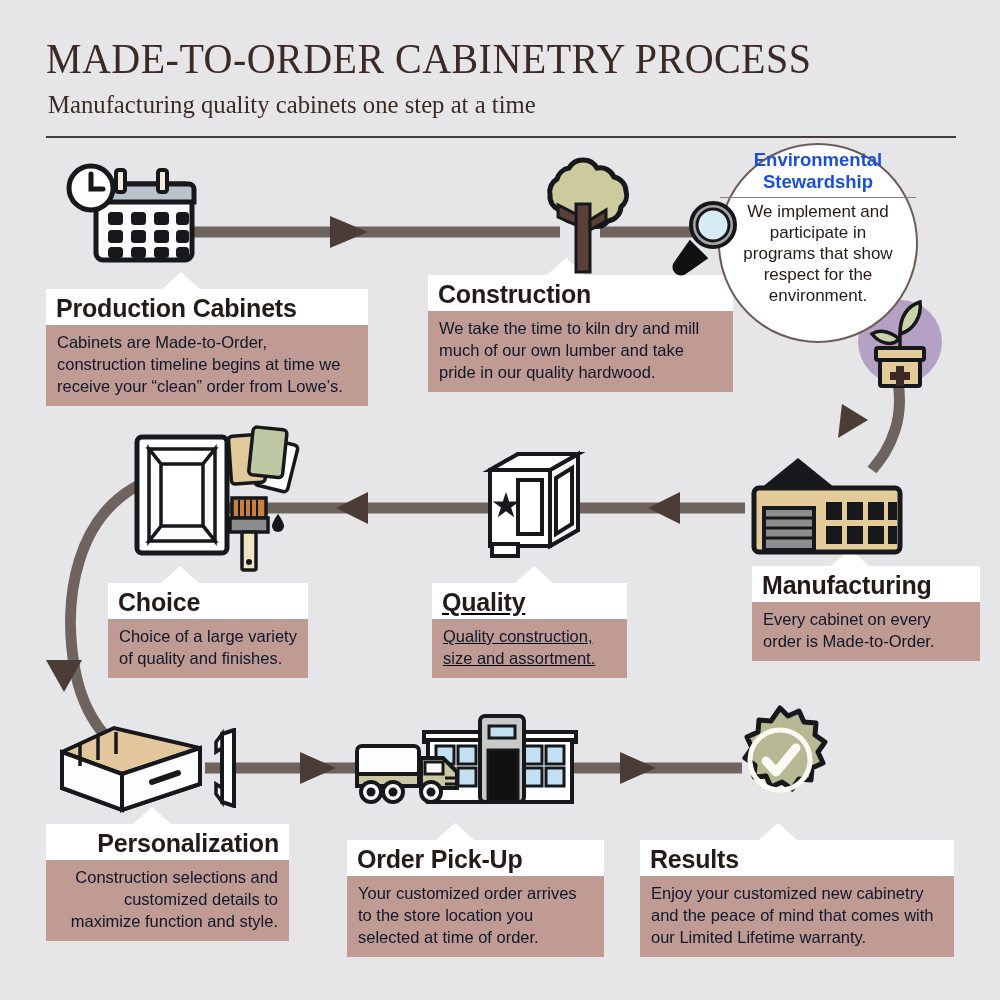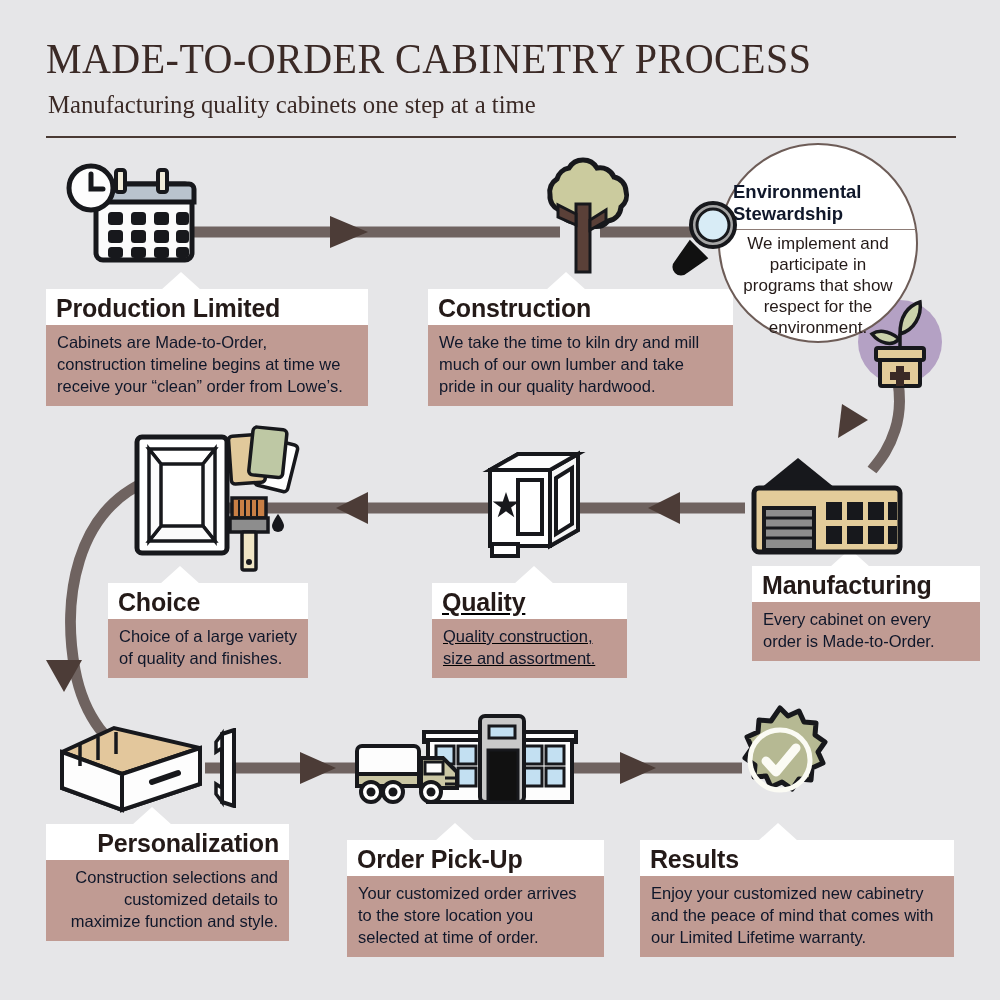--- a/index.html
+++ b/index.html
@@ -56,22 +56,22 @@
   .card.narrow .body{padding-right:9px;}
 
   
   .callout{
     position:absolute;left:718px;top:143px;width:200px;height:200px;
     border-radius:50%;background:#fff;border:2px solid #6d5c57;
     box-sizing:border-box;z-index:6;
     display:flex;flex-direction:column;align-items:center;
   }
   .callout .cttl{
-    font-size:18.5px;line-height:22px;font-weight:600;color:#0f172a;
-    margin-top:36px;width:170px;
+    font-size:18.5px;line-height:22px;font-weight:600;color:#1d4ed8;
+    text-align:center;margin-top:4px;width:170px;
   }
   .callout .cdiv{width:196px;height:1px;background:#8d7c76;margin:4px 0 3px 0;}
   .callout .cbody{
     font-size:17px;line-height:21px;color:#241a18;text-align:center;width:168px;
   }
 
   
   .icon{position:absolute;}
   .io{font-size:0;line-height:0;}
 </style>
@@ -318,25 +318,25 @@
   </div>
 
   <div class="callout">
     <div class="cttl">Environmental Stewardship</div>
     <div class="cdiv"></div>
     <div class="cbody">We implement and participate in programs that show respect for the environment.</div>
   </div>
 
   <div class="card" style="left:46px;top:289px;width:322px;">
     <div class="notch" style="left:115px;"></div>
-    <div class="ttl">Production Limited</div>
+    <div class="ttl">Production Cabinets</div>
     <div class="body">Cabinets are Made-to-Order, construction timeline begins at time we receive your “clean” order  from Lowe’s.</div>
   </div>
 
-  <div class="card" style="left:428px;top:289px;width:305px;">
+  <div class="card" style="left:428px;top:275px;width:305px;">
     <div class="notch" style="left:118px;"></div>
     <div class="ttl">Construction</div>
     <div class="body">We take the time to kiln dry and mill much of our own lumber and take pride in our quality hardwood.</div>
   </div>
 
   <div class="card" style="left:752px;top:566px;width:228px;">
     <div class="notch" style="left:78px;"></div>
     <div class="ttl">Manufacturing</div>
     <div class="body">Every cabinet on every order is Made-to-Order.</div>
   </div>

